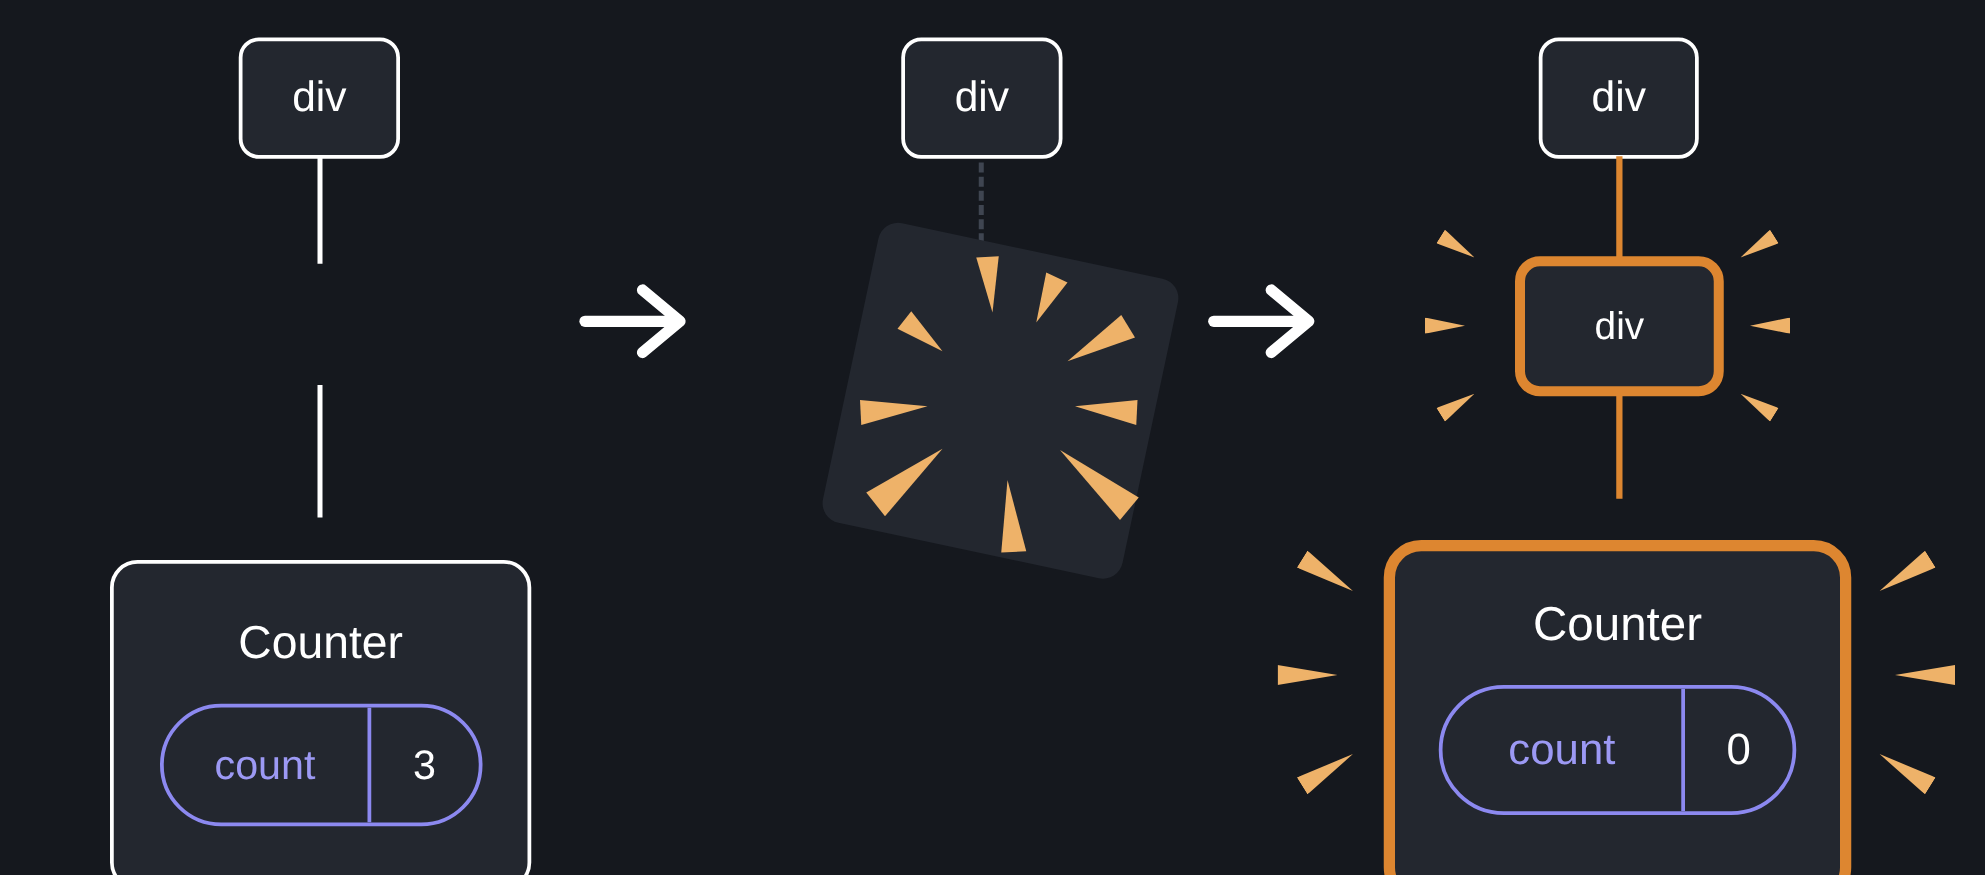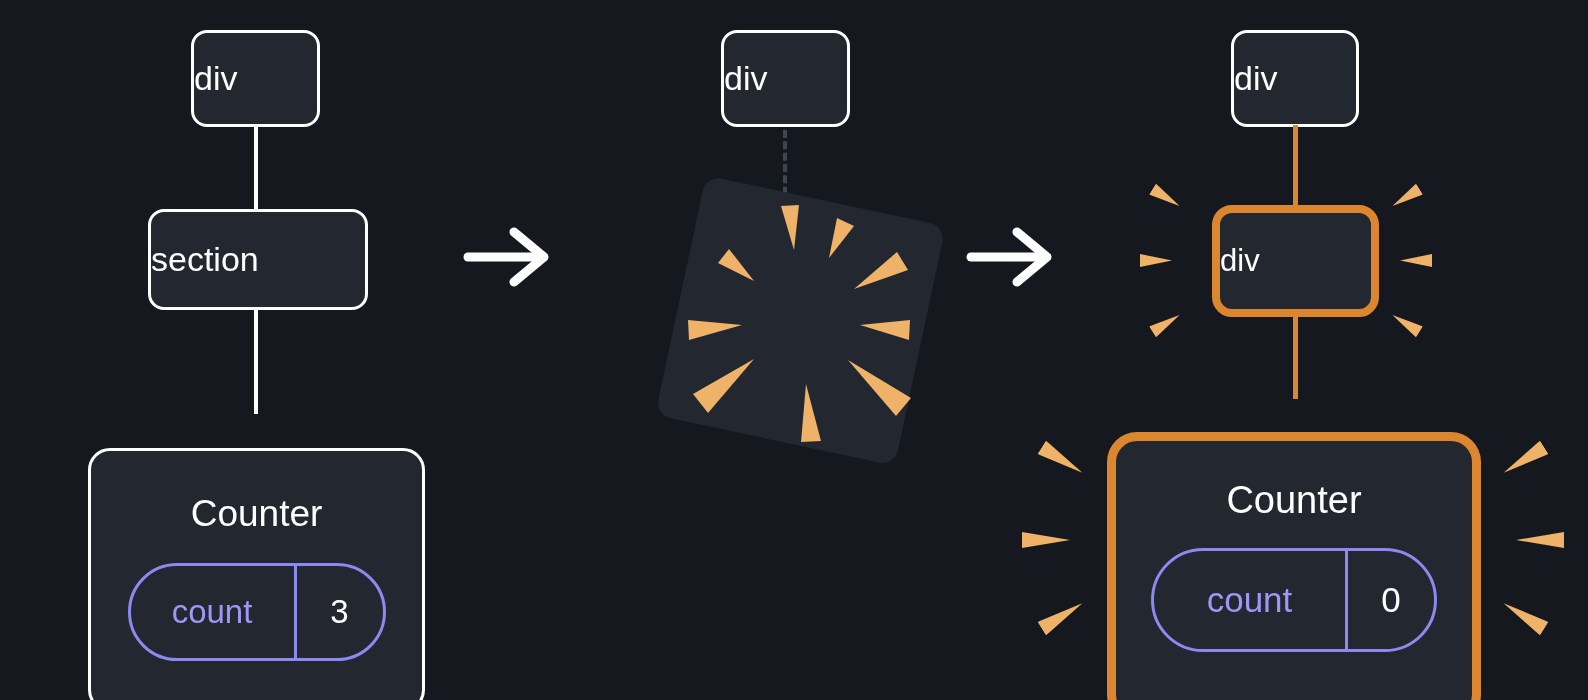--- a/index.html
+++ b/index.html
@@ -16,21 +16,21 @@
     font-family: "Liberation Sans", sans-serif;
   }
   
   .node {
     position: absolute;
     background: #23272f;
     border: 3px solid #ffffff;
     border-radius: 16px;
     display: flex;
     align-items: center;
-    justify-content: flex-start;
+    justify-content: center;
     color: #ffffff;
     font-size: 34px;
     font-weight: 500;
     box-sizing: border-box;
   }
   .node.highlight {
     border: 8px solid #dd8630;
     border-radius: 20px;
     font-size: 31px;
   }
@@ -121,23 +121,20 @@
 <body>
 
 <div class="stage">
 
   <div class="node" style="left:191px; top:30px; width:129px; height:97px;">
     <span>div</span>
   </div>
 
   <div class="edge" style="left:254px; top:125px; height:86px;"></div>
 
-  <div class="node" style="left:148px; top:209px; width:220px; height:101px;">
-    <span>section</span>
-  </div>
 
   <div class="edge" style="left:254px; top:308px; height:106px;"></div>
 
   <div class="component" style="left:88px; top:412px; width:337px; height:264px;">
     <div class="component-title">Counter</div>
     <div class="pill" style="width:258px; height:98px;">
       <div class="pill-key">count</div>
       <div class="pill-sep"></div>
       <div class="pill-val">3</div>
     </div>

